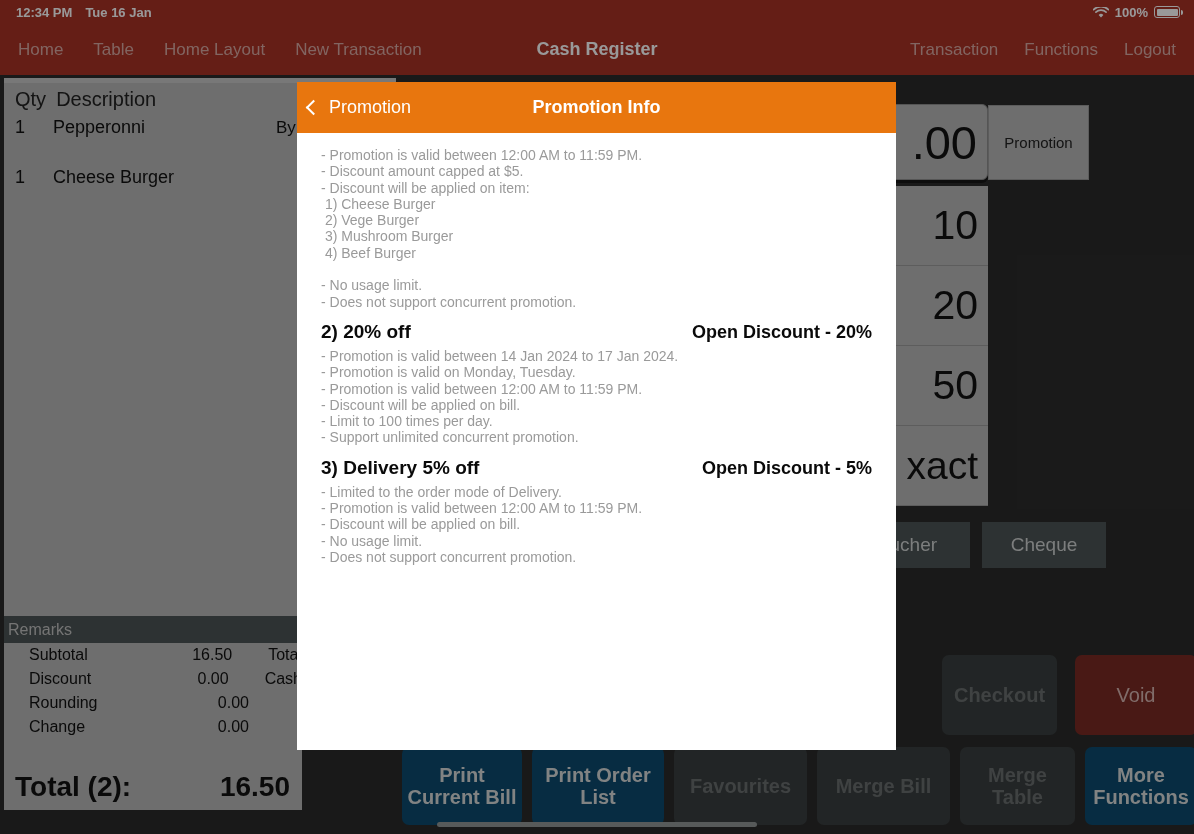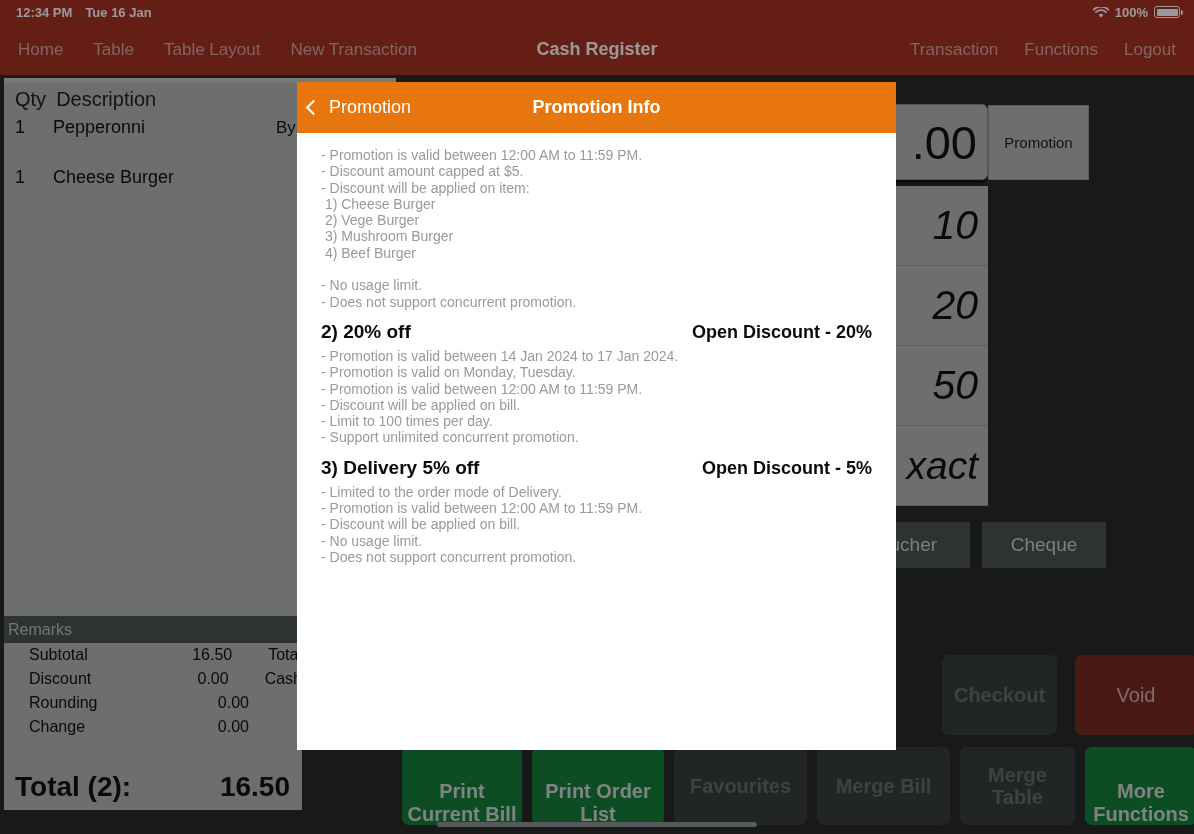--- a/index.html
+++ b/index.html
@@ -117,41 +117,41 @@
     position: absolute; left: 988px; top: 105px; width: 101px; height: 75px;
     background: #b7b7b7; border: 1px solid #999;
     display: flex; align-items: center; justify-content: center;
     color: #222; font-size: 15px;
   }
   .numpad { position: absolute; left: 846px; top: 186px; width: 142px; }
   .num-key {
     width: 142px; height: 80px; background: #b7b7b7;
     border-bottom: 1px solid #9c9c9c;
     display: flex; align-items: center; justify-content: flex-end;
-    padding-right: 10px; font-size: 41px; color: #111; font-style: italic;
+    padding-right: 10px; font-size: 41px; color: #111;
   }
   .num-key.exact { font-size: 39px; }
 
   .pay-row {
     position: absolute; left: 846px; top: 522px; width: 260px;
     display: flex; gap: 12px;
   }
   .pay-btn {
     width: 124px; height: 46px; background: #4c5455; color: #cfd2d2;
     font-size: 19px; display: flex; align-items: center; justify-content: center;
   }
 
   
   .action-grid { position: absolute; left: 402px; top: 655px; width: 790px; }
   .act-btn {
     position: absolute; border-radius: 7px;
     display: flex; align-items: center; justify-content: center;
     text-align: center; line-height: 1.12; font-weight: bold;
   }
-  .act-enabled { background: #15803d; color: #d7dada; align-items: flex-end; }
+  .act-enabled { background: #0c4a6e; color: #d7dada; }
   .act-disabled { background: #3a3f40; color: #6a6e6f; }
   .act-void { background: #7a2b24; color: #d6b4b0; font-weight: normal; }
 
   
   .scrim {
     position: absolute; left: 0; top: 0; width: 1194px; height: 834px;
     background: rgba(0,0,0,0.40);
   }
   .modal {
     position: absolute; left: 297px; top: 82px; width: 599px; height: 668px;
@@ -219,21 +219,21 @@
             <i></i>
           </span>
       </div>
     </div>
 
     <div class="navbar">
       <div class="nav-title">Cash Register</div>
       <div class="nav-left">
         <span class="nav-item">Home</span>
         <span class="nav-item">Table</span>
-        <span class="nav-item">Table Layout</span>
+        <span class="nav-item">Home Layout</span>
         <span class="nav-item">New Transaction</span>
       </div>
       <div class="nav-right">
         <span class="nav-item">Transaction</span>
         <span class="nav-item">Functions</span>
         <span class="nav-item">Logout</span>
       </div>
     </div>
   </div>
 

